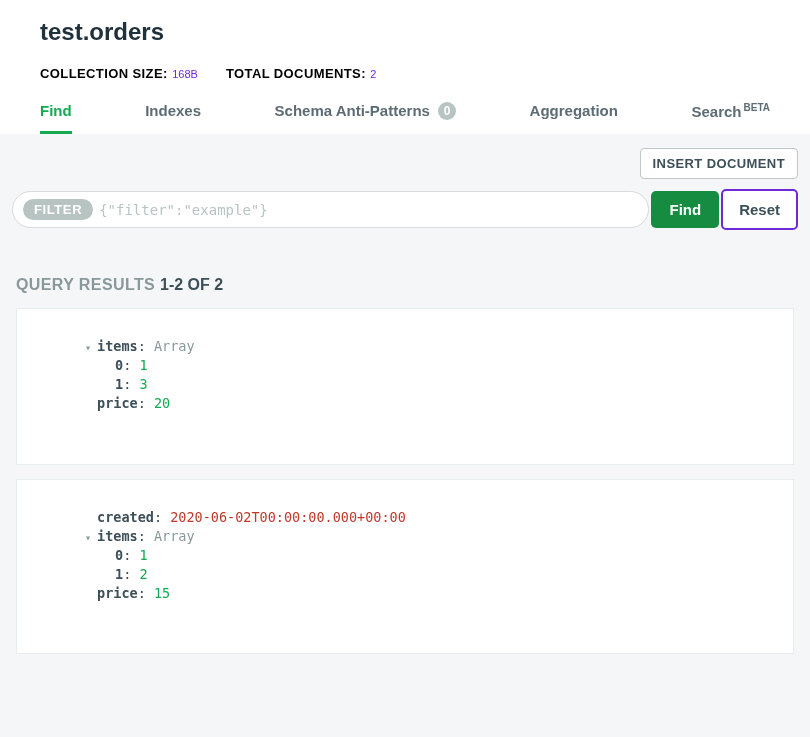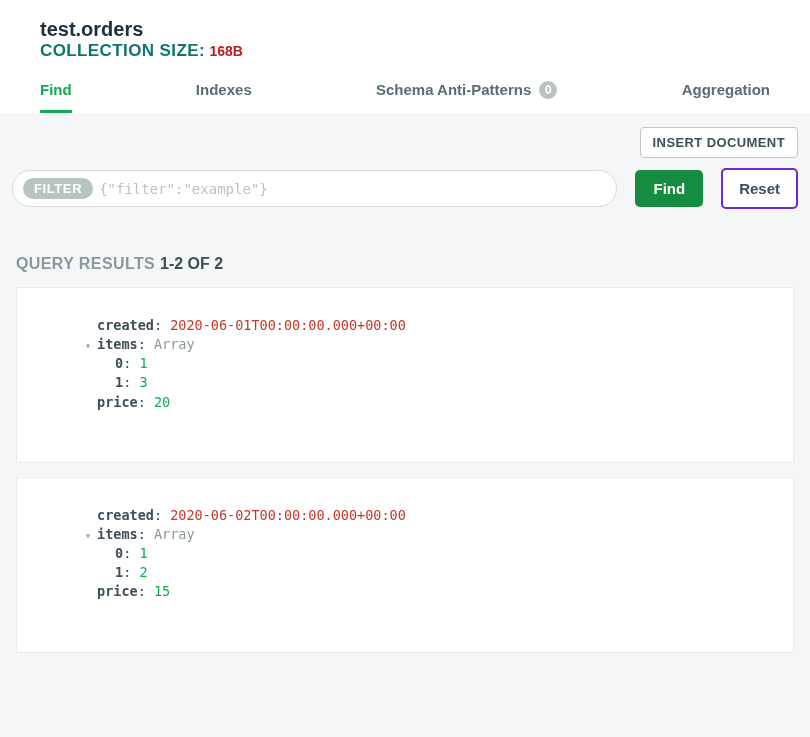--- a/index.html
+++ b/index.html
@@ -6,39 +6,40 @@
     body {
       font-family: -apple-system, BlinkMacSystemFont, "Segoe UI", Helvetica, Arial, sans-serif;
       background: #f5f6f7;
       width: 810px;
     }
     .header-section {
       background: #fff;
       padding: 18px 40px 0 40px;
     }
     .title {
-      font-size: 20px;
+      font-size: 24px;
       font-weight: 700;
       color: #21313c;
+      margin-bottom: 18px;
     }
     .stats {
       display: flex;
       gap: 28px;
       margin-bottom: 20px;
     }
     .stat-label {
-      color: #0f766e;
-      font-size: 17px;
+      color: #000000;
+      font-size: 13px;
       font-weight: 600;
       letter-spacing: 0.4px;
     }
     .stat-value {
-      color: #b91c1c;
-      font-size: 14px;
-      font-weight: 700;
+      color: #6d28d9;
+      font-size: 11px;
+      font-weight: 400;
     }
     .tabs {
       display: flex;
       justify-content: space-between;
     }
     .tab {
       font-size: 15px;
       font-weight: 700;
       color: #5d6c74;
       padding: 0 0 12px 0;
@@ -81,21 +82,21 @@
       font-size: 13px;
       font-weight: 700;
       color: #3d4f58;
       letter-spacing: 0.4px;
       cursor: pointer;
       text-align: right;
     }
     .filter-row {
       display: flex;
       align-items: center;
-      gap: 18px;
+      gap: 2px;
       padding: 0 12px 18px 12px;
     }
     .filter-input-wrap {
       flex: 1;
       display: flex;
       align-items: center;
       background: #fff;
       border: 1px solid #d7dbdb;
       border-radius: 20px;
       padding: 7px 10px 7px 10px;
@@ -178,29 +179,36 @@
 </head>
 <body>
 
 <div class="header-section">
   <div class="title">test.orders</div>
   <div class="stats">
     <div>
       <span class="stat-label">COLLECTION SIZE:</span>
       <span class="stat-value">168B</span>
     </div>
+    <div>
+      <span class="stat-label">TOTAL DOCUMENTS:</span>
+      <span class="stat-value">2</span>
+    </div>
   </div>
   <div class="tabs">
     <div class="tab active">Find</div>
     <div class="tab">Indexes</div>
     <div class="tab">
       <span>Schema Anti-Patterns</span>
       <span class="tab-badge">0</span>
     </div>
     <div class="tab">Aggregation</div>
+    <div class="tab">
+      <span>Search</span><span class="tab-super">BETA</span>
+    </div>
   </div>
 </div>
 
 <div class="action-bar">
   <button class="insert-btn">INSERT DOCUMENT</button>
 </div>
 
 <div class="filter-row">
   <div class="filter-input-wrap">
     <span class="filter-chip">FILTER</span>
@@ -209,21 +217,20 @@
   <button class="find-btn">Find</button>
   <button class="reset-btn">Reset</button>
 </div>
 
 <div class="results-header">
   <span class="results-label">QUERY RESULTS </span><span class="results-count">1-2 OF 2</span>
 </div>
 
 <div id="docs-container">
     <div class="doc-card">
-      <div class="doc-row"><span class="key">created</span><span class="colon">: </span><span class="val-date">2020-06-01T00:00:00.000+00:00</span></div>
       <div class="doc-row has-caret"><span class="caret">▾</span><span class="key">items</span><span class="colon">: </span><span class="val-type">Array</span></div>
       <div class="doc-row indent"><span class="key">0</span><span class="colon">: </span><span class="val-num">1</span></div>
       <div class="doc-row indent"><span class="key">1</span><span class="colon">: </span><span class="val-num">3</span></div>
       <div class="doc-row"><span class="key">price</span><span class="colon">: </span><span class="val-num">20</span></div>
     </div>
     <div class="doc-card">
       <div class="doc-row"><span class="key">created</span><span class="colon">: </span><span class="val-date">2020-06-02T00:00:00.000+00:00</span></div>
       <div class="doc-row has-caret"><span class="caret">▾</span><span class="key">items</span><span class="colon">: </span><span class="val-type">Array</span></div>
       <div class="doc-row indent"><span class="key">0</span><span class="colon">: </span><span class="val-num">1</span></div>
       <div class="doc-row indent"><span class="key">1</span><span class="colon">: </span><span class="val-num">2</span></div>

